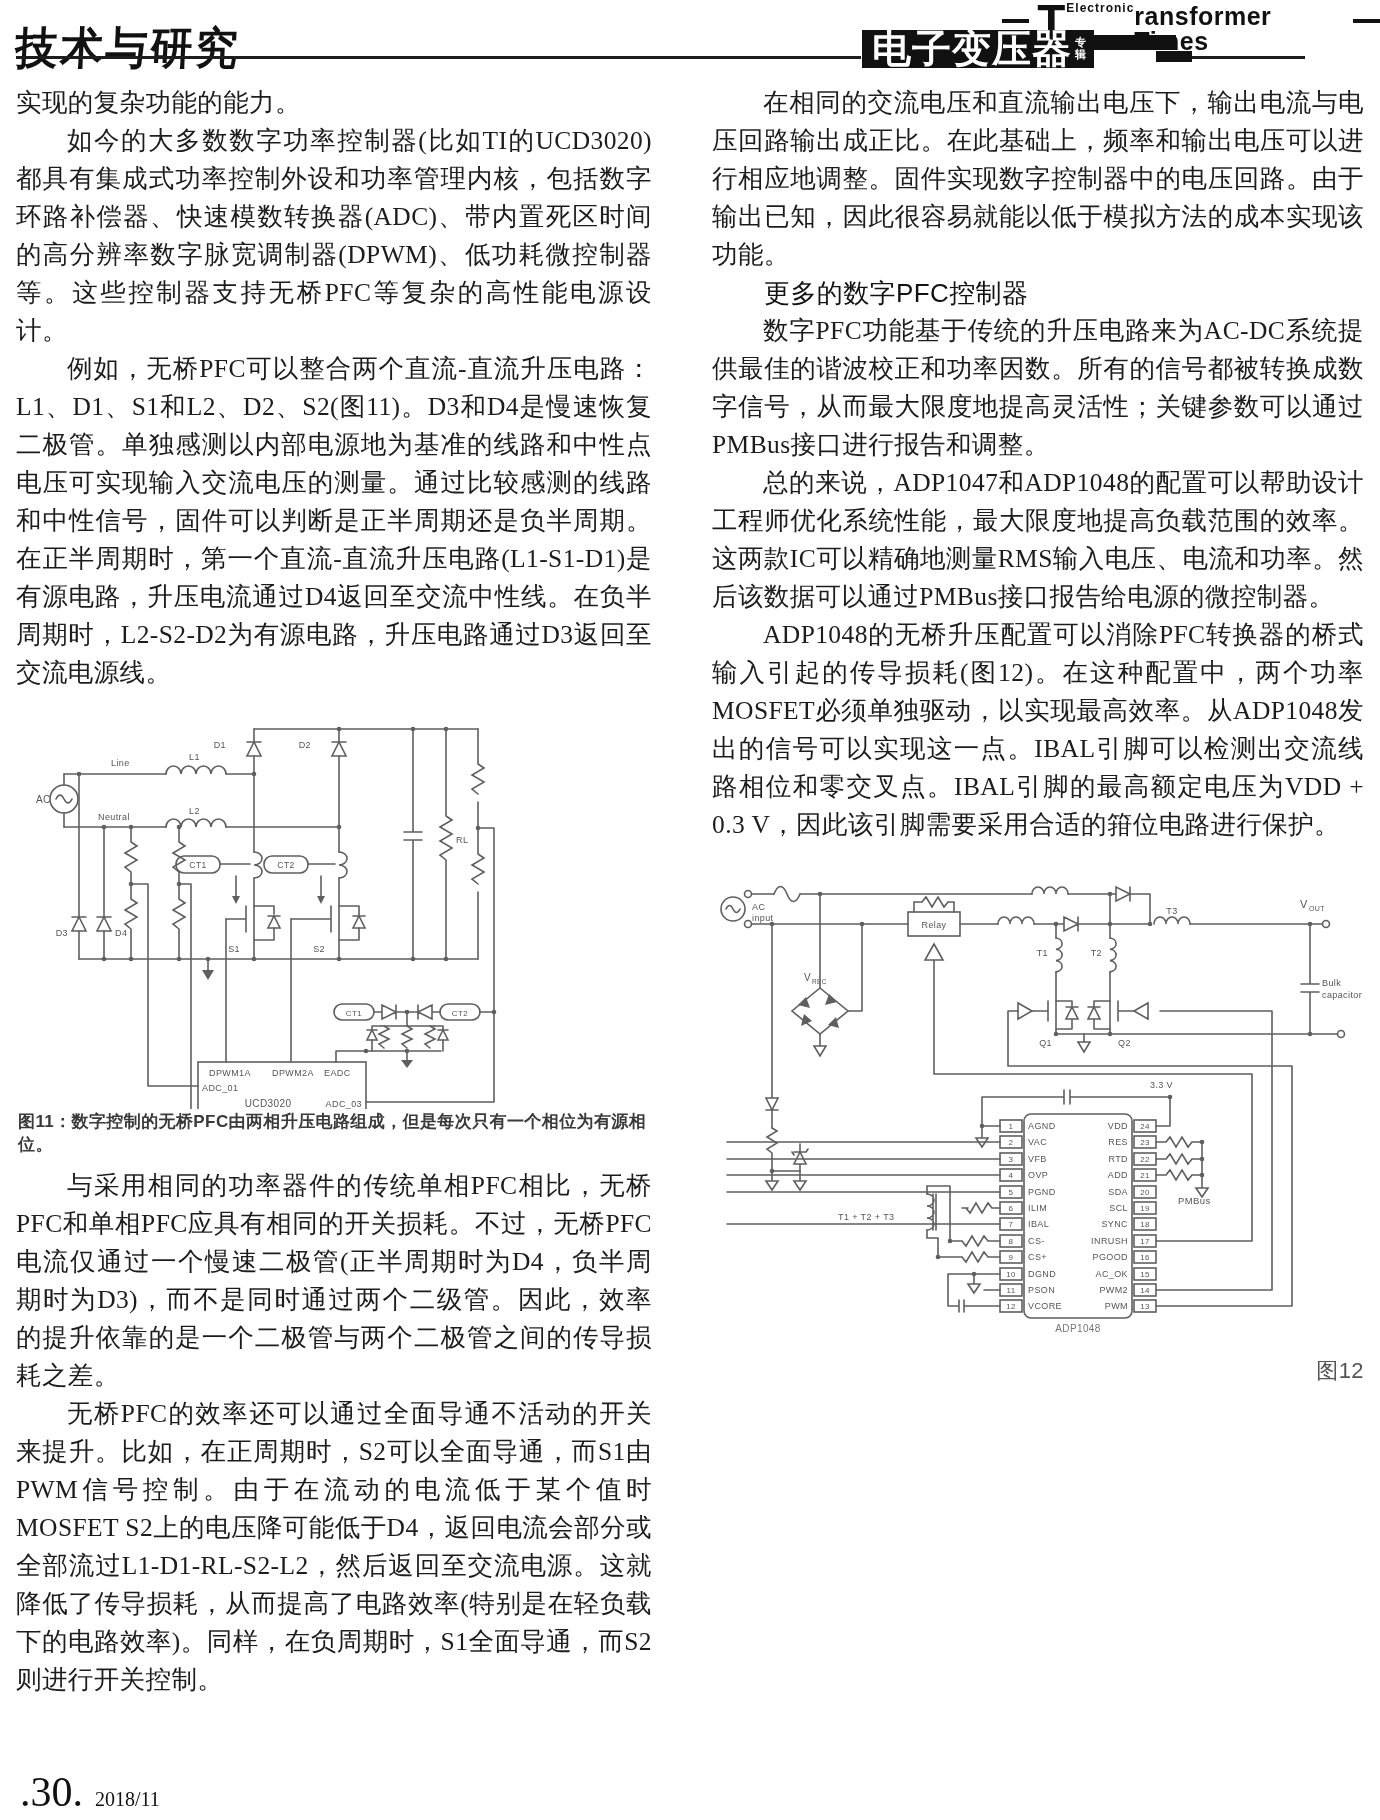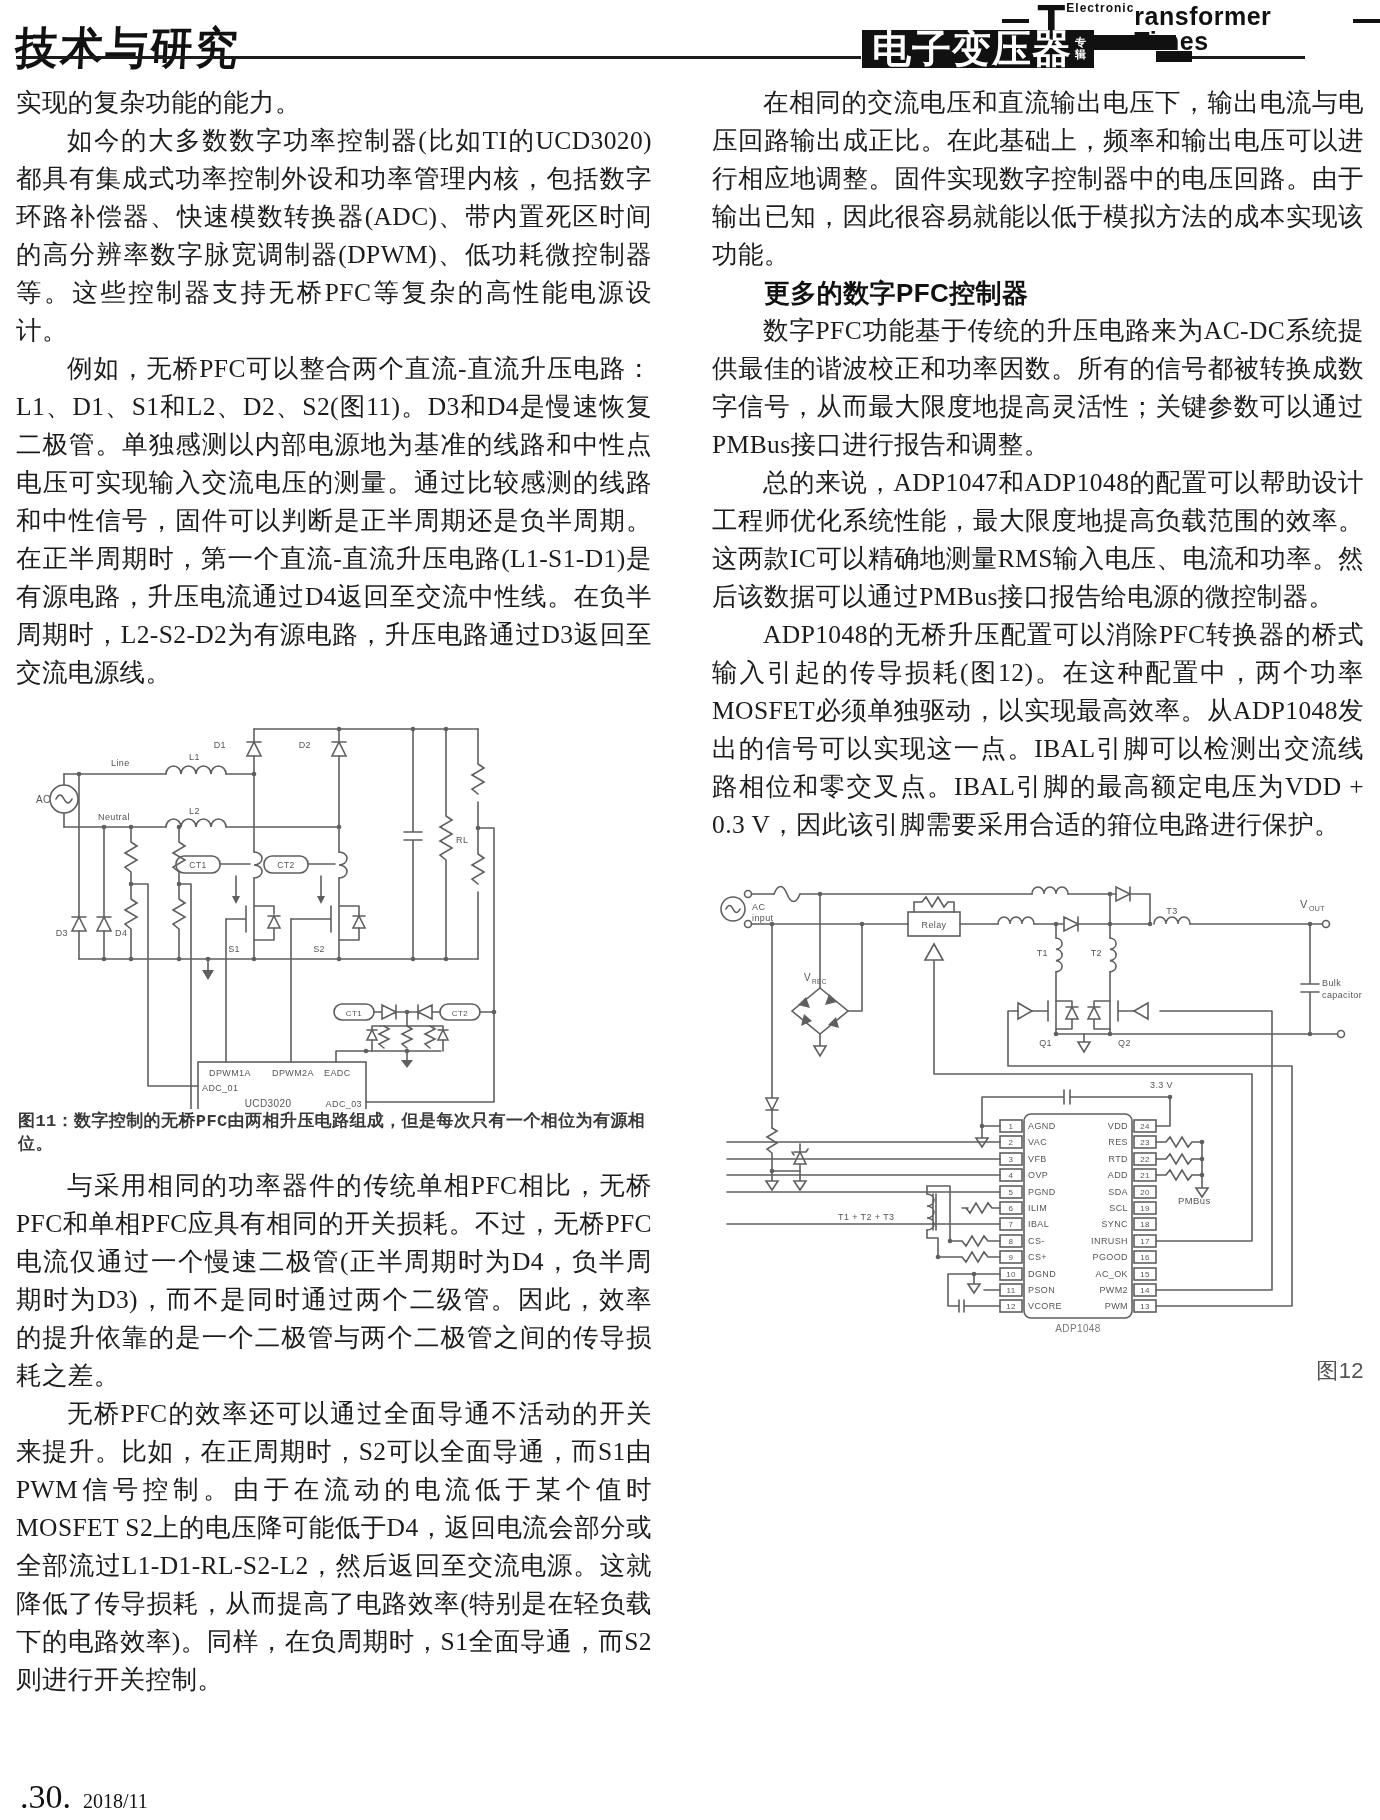--- a/index.html
+++ b/index.html
@@ -27,38 +27,38 @@
               font-size:11px;font-weight:bold;line-height:1.05;}
   .badge .step1{width:82px;height:15px;background:#111;margin-top:5px;}
   .badge .step2{width:36px;height:11px;background:#111;margin-top:21px;margin-left:-20px;}
 
   
   .col{position:absolute;top:84px;text-align:justify;font-size:25.5px;line-height:38px;letter-spacing:0.4px;}
   .col-left{left:16px;width:636px;}
   .col-right{left:712px;width:652px;}
   .col p{margin:0;text-indent:2em;}
   .col p.noind{text-indent:0;}
-  .subhead{margin:0;font-size:26px;font-weight:bold;text-indent:2em;
+  .subhead{margin:0;font-size:26px;font-weight:normal;text-indent:2em;
            font-family:"Liberation Sans",sans-serif;color:#111;line-height:38px;}
 
   figure{margin:12px 0 4px 0;}
-  .fig11cap{font-family:Liberation Mono, monospace;font-size:17px;font-weight:bold;color:#3a3a3a;
+  .fig11cap{font-family:Liberation Sans, sans-serif;font-size:17px;font-weight:bold;color:#3a3a3a;
             text-indent:0;line-height:1.35;margin:2px 0 10px 2px;text-align:left;}
   .fig12cap{font-family:"Liberation Sans",sans-serif;font-size:22px;color:#555;
             text-indent:0;margin:16px 0 0 12px;text-align:right;}
 
   
   svg{display:block;}
   .wire{stroke:#5f5f5f;stroke-width:1.6;fill:none;stroke-linecap:round;}
   .ink{fill:#5f5f5f;stroke:none;}
   .flabel{font-family:"Liberation Sans",sans-serif;fill:#555;stroke:none;}
 
   
   .footer{position:absolute;left:20px;bottom:4px;display:flex;align-items:baseline;color:#111;}
-  .pgnum{font-size:34px;font-family:"Liberation Serif",serif;}
+  .pgnum{font-size:42px;font-family:"Liberation Serif",serif;}
   .issue{font-size:20px;font-family:"Liberation Serif",serif;margin-left:12px;}
 </style>
 </head>
 <body>
 
 <div class="page">
 
   <div class="hdr">
     <div class="sec-title">技术与研究</div>
     <div class="rule-l"></div>

